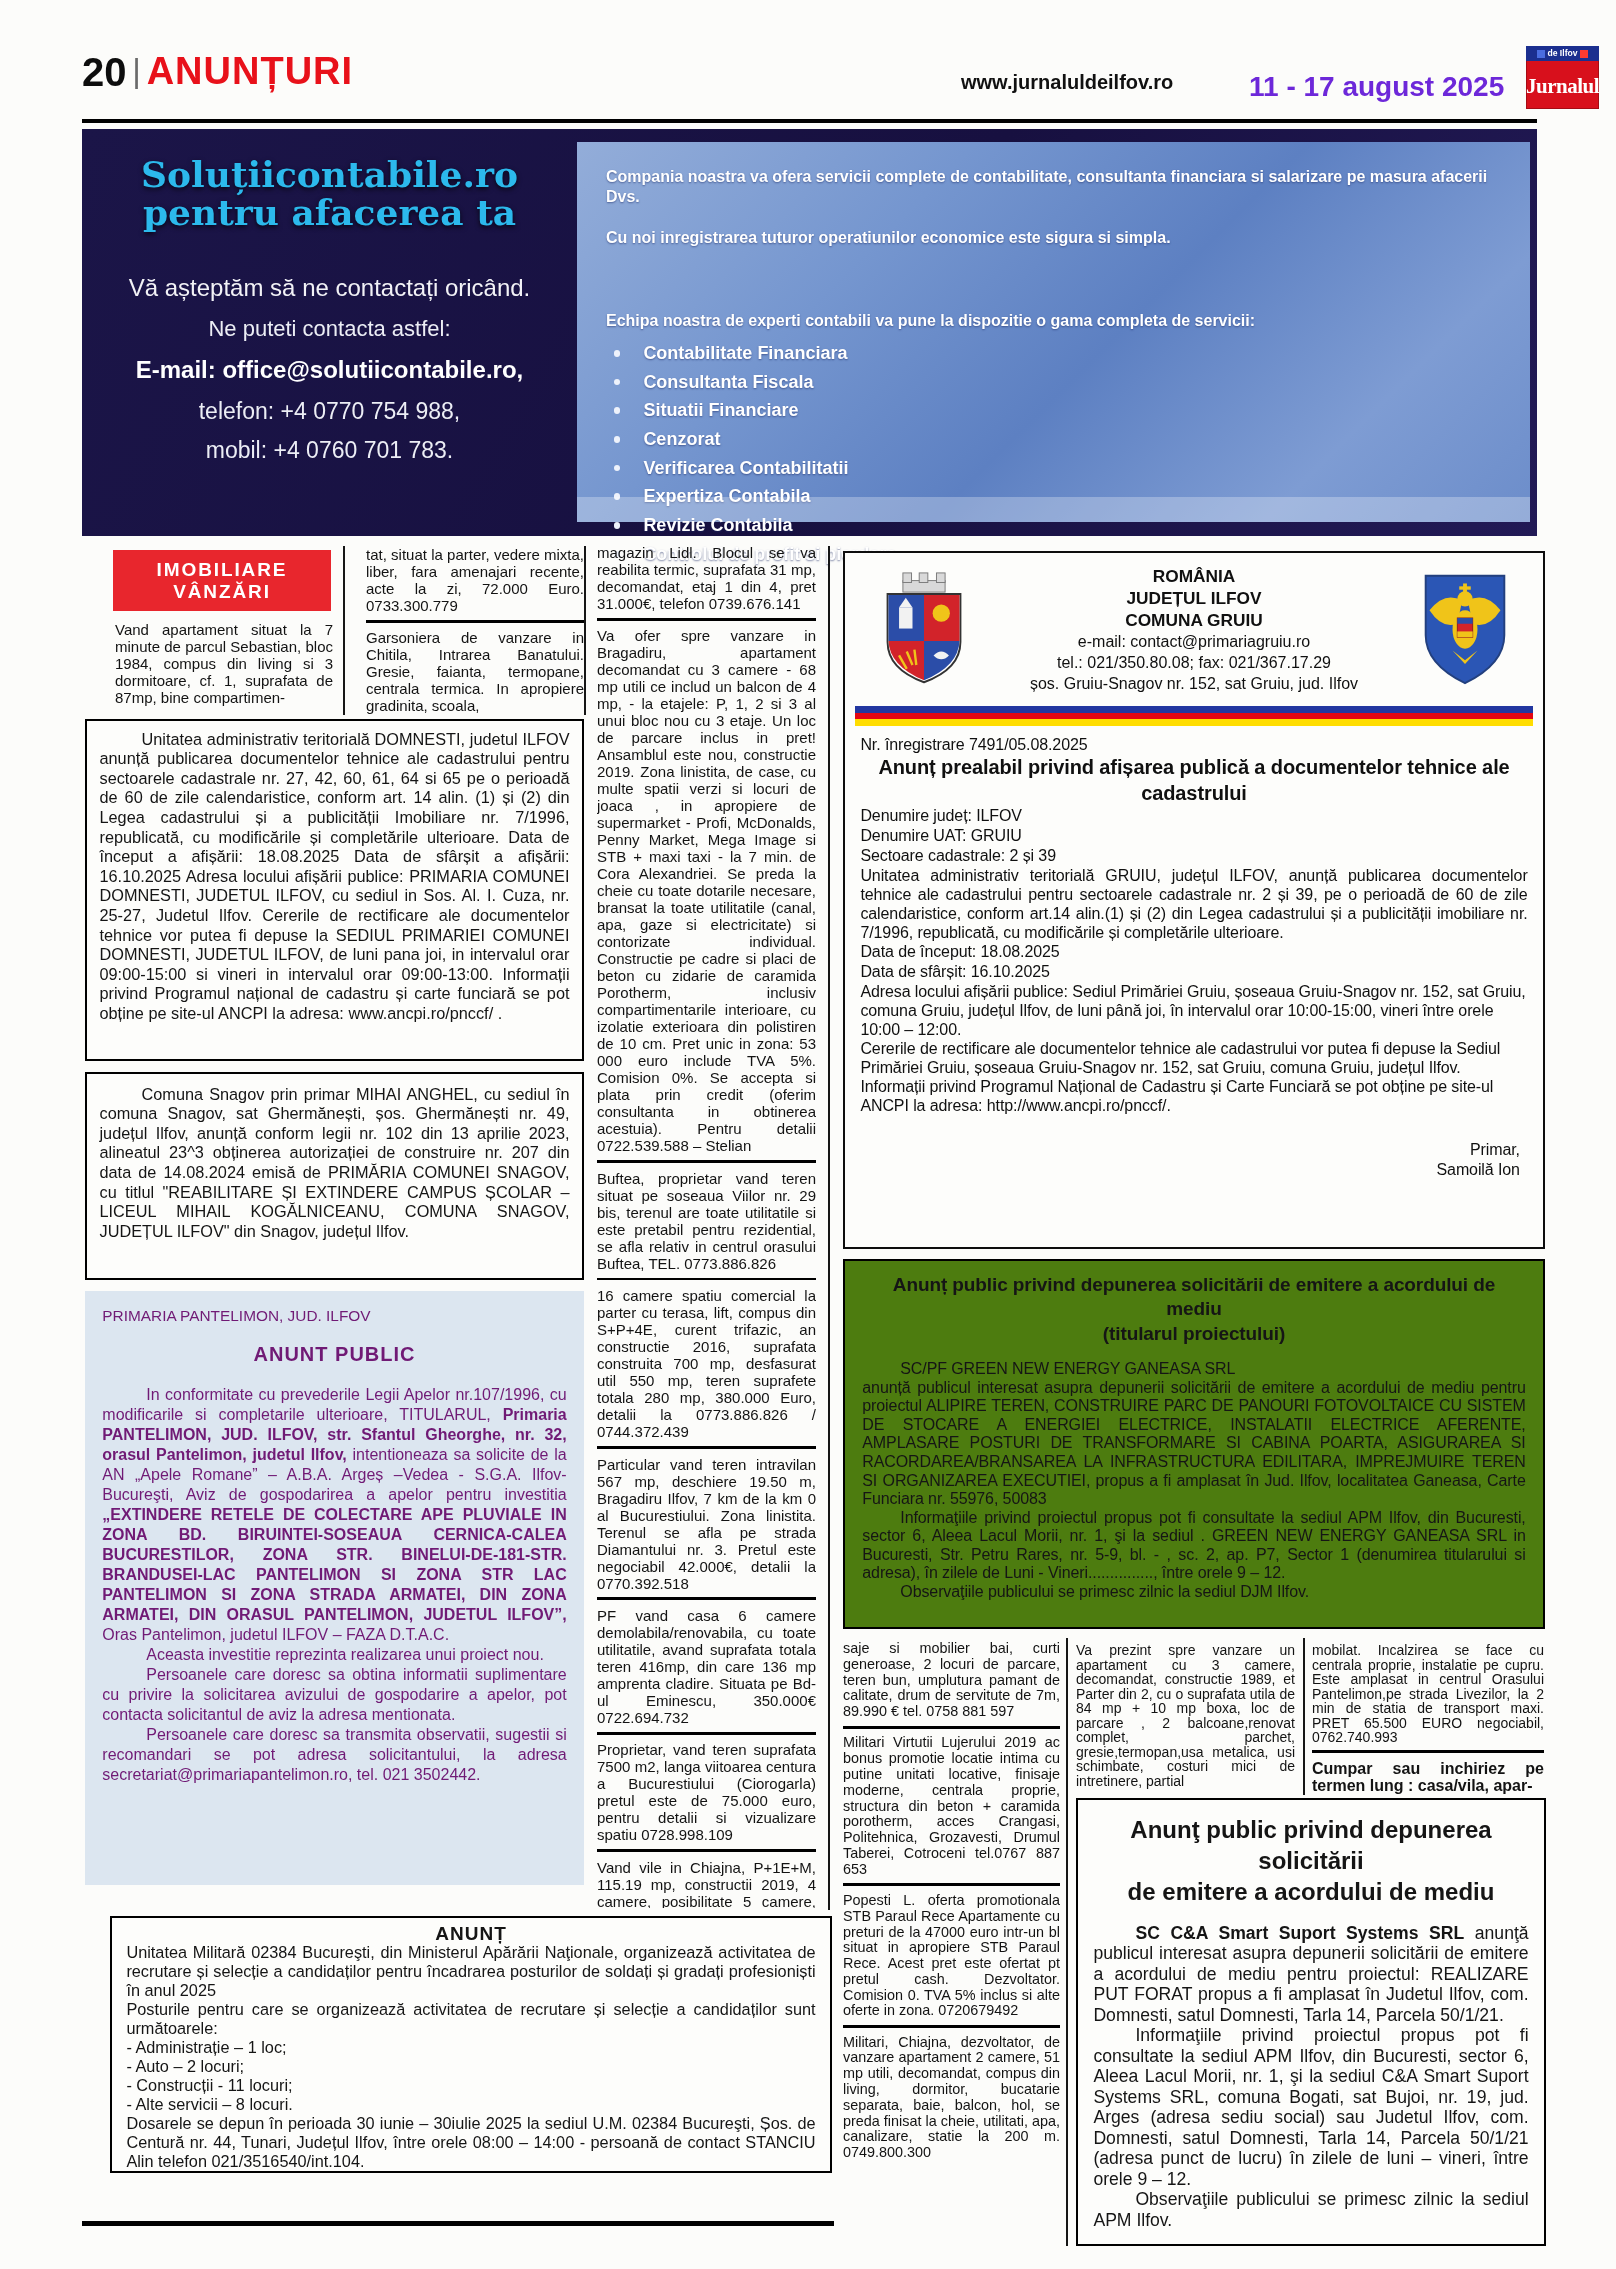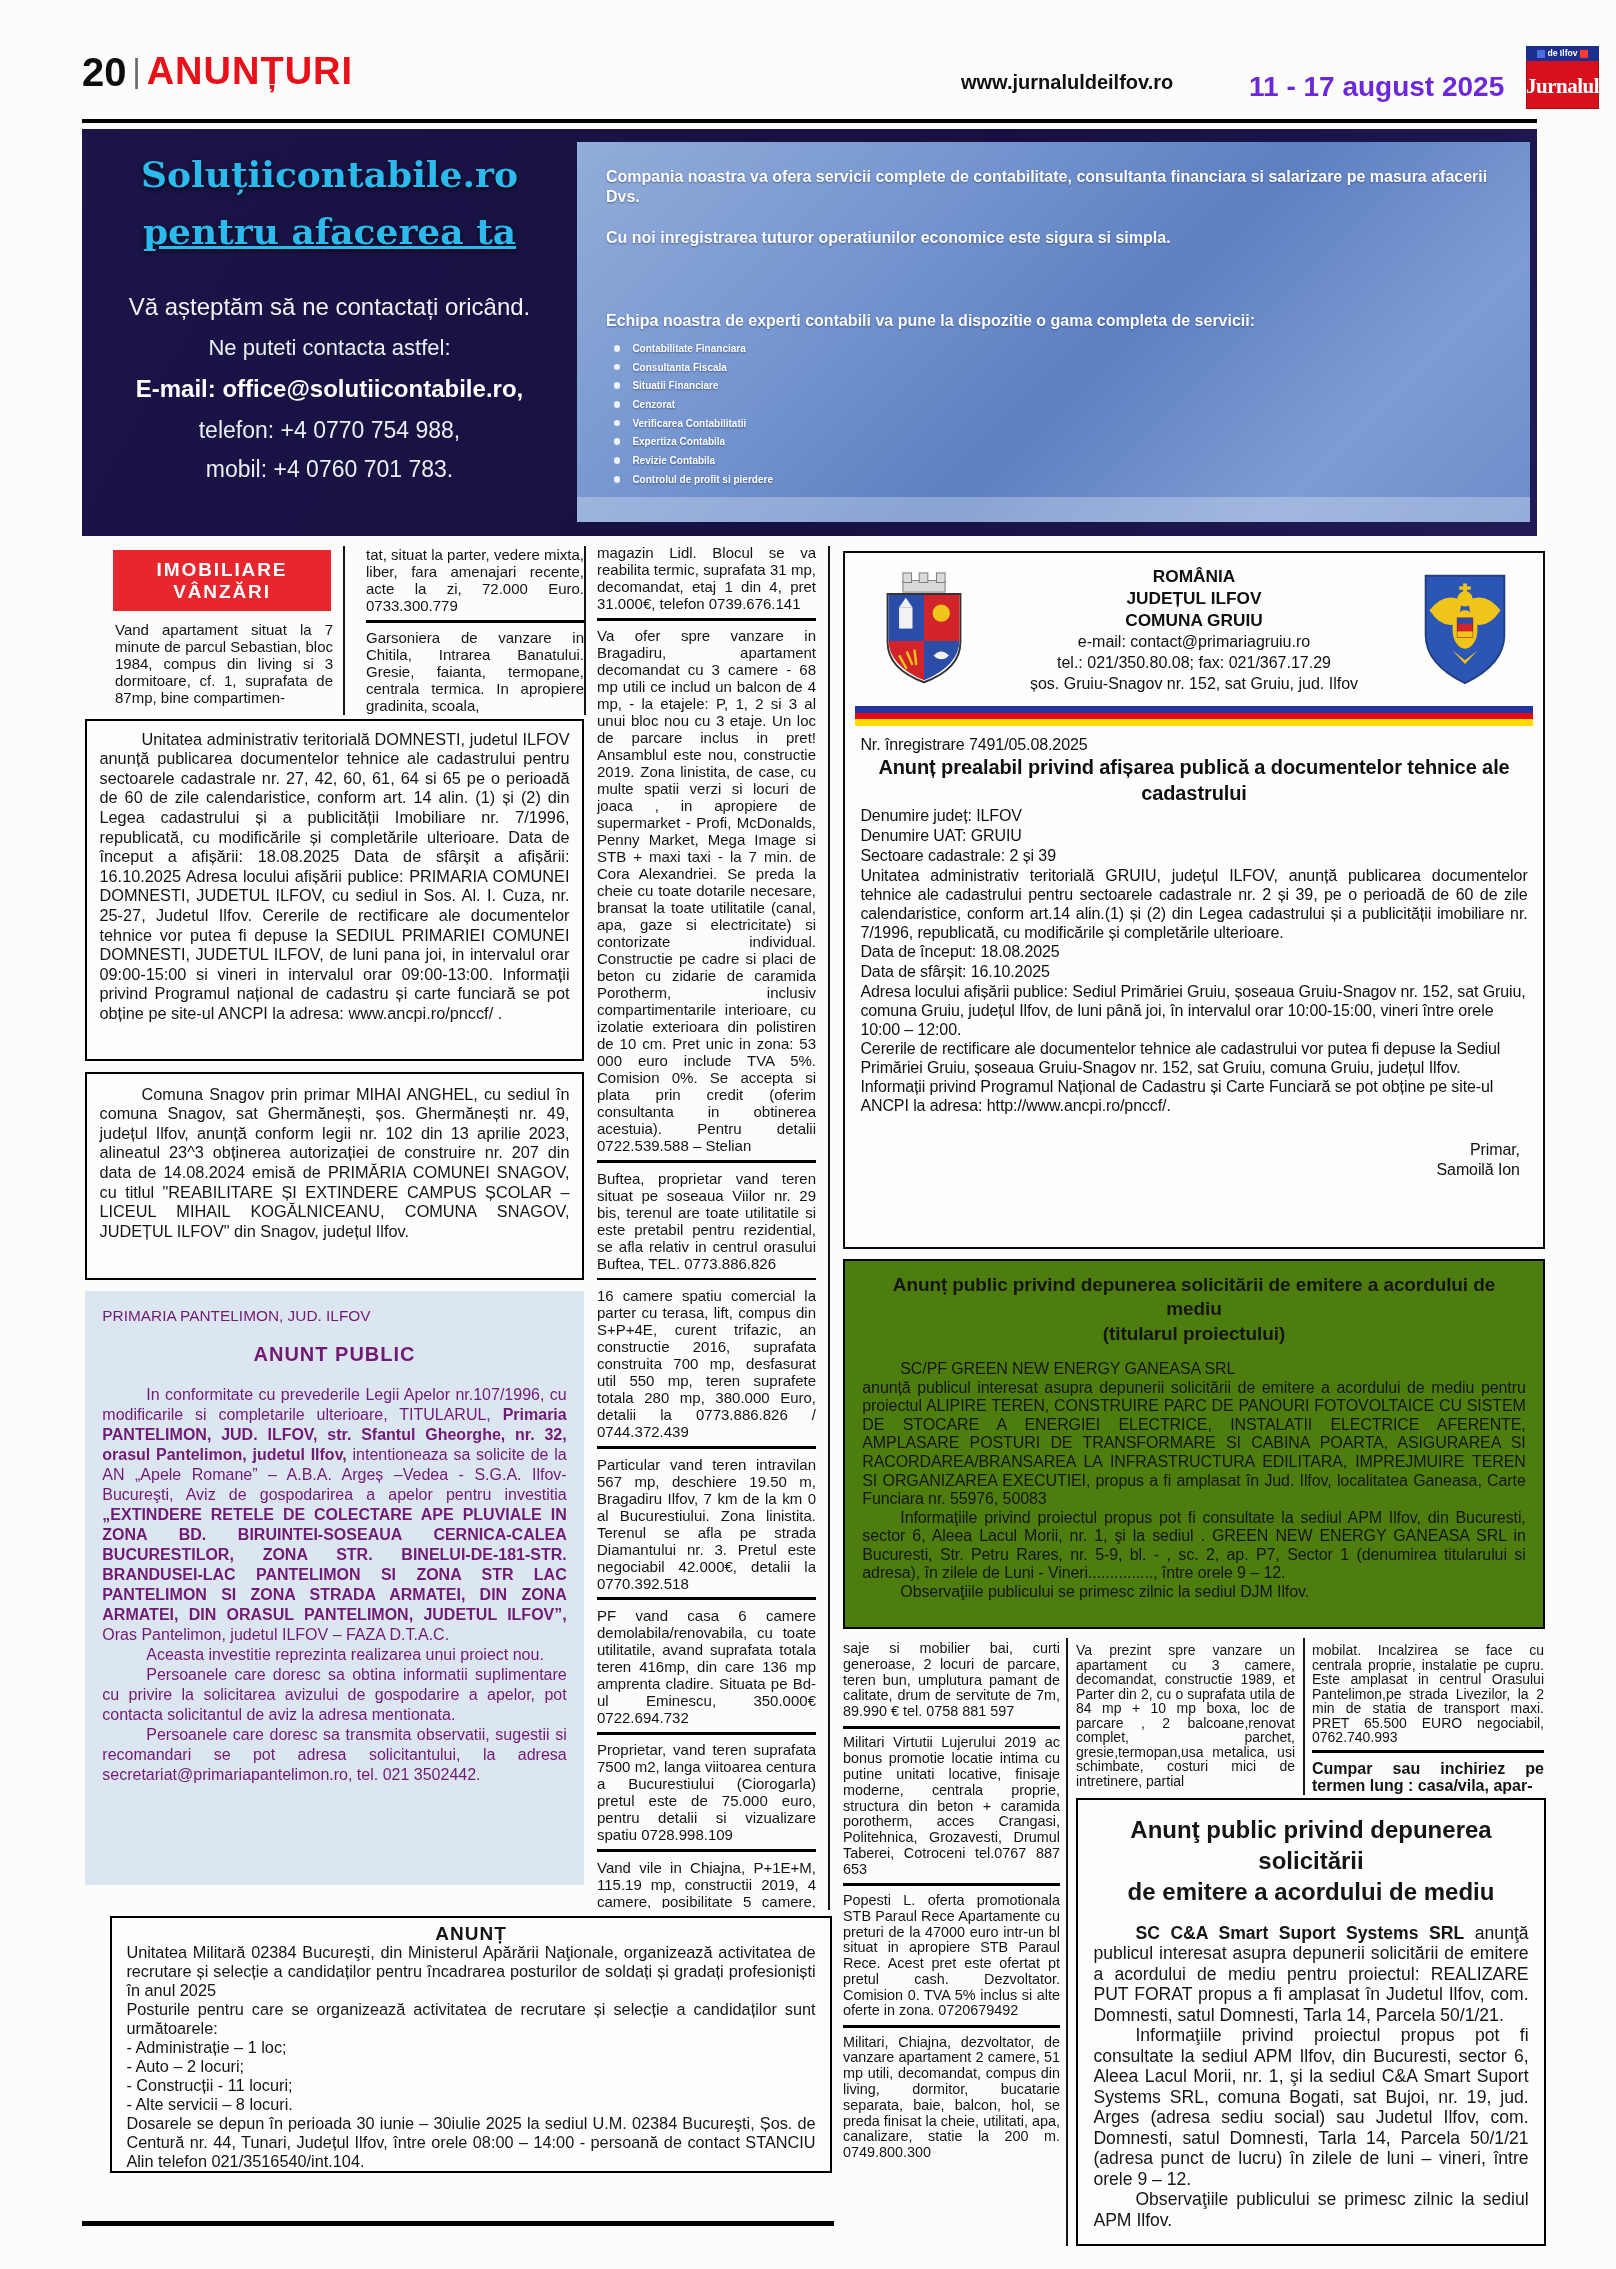--- a/index.html
+++ b/index.html
@@ -18,35 +18,35 @@
   .logo-top{display:flex;align-items:center;justify-content:center;gap:2.9px;width:100%;height:15.4px;background:#1b2f8f;}
   .logo-top span.t{color:#fff;font-size:8.6px;font-weight:bold;line-height:1;}
   .logo-chip-b{width:7.7px;height:7.7px;background:#4a6de0;display:inline-block;}
   .logo-chip-r{width:7.7px;height:7.7px;background:#ff3b30;display:inline-block;}
   .logo-main{color:#fff;font-weight:bold;font-size:21px;font-family:"Liberation Serif",serif;letter-spacing:-0.5px;margin-top:15px;line-height:1;}
 
   
   .banner{left:82px;top:129px;width:1455px;height:407px;background:linear-gradient(120deg,#1b1548 0%,#171040 55%,#221a56 100%);}
   .banner-left{position:absolute;left:0;top:0;width:495px;height:100%;display:flex;flex-direction:column;align-items:center;padding-top:27px;box-sizing:border-box;}
   .b-title{font-family:"DejaVu Serif",serif;font-weight:bold;font-size:36px;line-height:1.04;color:#2cb9ec;text-shadow:0 1.9px 4.8px rgba(0,0,0,.75);}
-  .b-title2{margin-top:20px;text-decoration:underline;}
+  .b-title2{margin-top:1px;}
   .b-tag{margin-top:42px;font-size:24px;color:#f2f2f6;}
   .b-contact{margin-top:14.4px;font-size:22px;color:#eceef5;}
   .b-email{margin-top:13.4px;font-size:24px;font-weight:bold;color:#ffffff;}
   .b-tel{margin-top:14.4px;font-size:23px;color:#eceef5;}
   .b-mob{margin-top:11.5px;font-size:23px;color:#eceef5;}
   .banner-right{position:absolute;left:495px;top:13.4px;width:953px;height:380px;box-sizing:border-box;
      background:linear-gradient(135deg,#93add9 0%,#7596cf 30%,#5d80c2 55%,#7e9cd3 80%,#6c8dca 100%);
      padding:25px 29px;color:#fff;}
   .banner-right:after{content:"";position:absolute;left:0;bottom:0;width:100%;height:25px;background:rgba(255,255,255,.28);}
   .br-p{font-size:16px;font-weight:bold;text-shadow:0 1px 1.9px rgba(25,40,100,.55);line-height:1.25;margin:0;}
   .br-p2{margin-top:21px;}
   .br-intro{margin-top:63px;}
   .br-list{list-style:none;margin:11.5px 0 0;padding:0 0 0 7.7px;}
-  .br-list li{display:flex;align-items:center;gap:12px;margin:7.7px 0;font-size:10px;font-weight:bold;text-shadow:0 1px 1.9px rgba(25,40,100,.55);}
+  .br-list li{display:flex;align-items:center;gap:23px;margin:7.7px 0;font-size:18px;font-weight:bold;text-shadow:0 1px 1.9px rgba(25,40,100,.55);}
   .bullet{width:6.7px;height:6.7px;border-radius:50%;background:#eef2fb;display:inline-block;flex:0 0 auto;}
 
   
   .newsprint{font-size:15px;line-height:17px;text-align:justify;color:#131313;}
   .ad{margin:0;}
   .ad-rule{height:2.9px;background:#000;margin:5.8px 0 6.7px;}
   .vrule{width:1.9px;background:#161616;}
 
   .red-box{left:113px;top:550px;width:218px;height:61px;background:#e8262d;color:#fff;display:flex;flex-direction:column;align-items:center;justify-content:center;gap:3.8px;}
   .red-box div{font-size:19px;font-weight:bold;letter-spacing:1.9px;line-height:1;}

